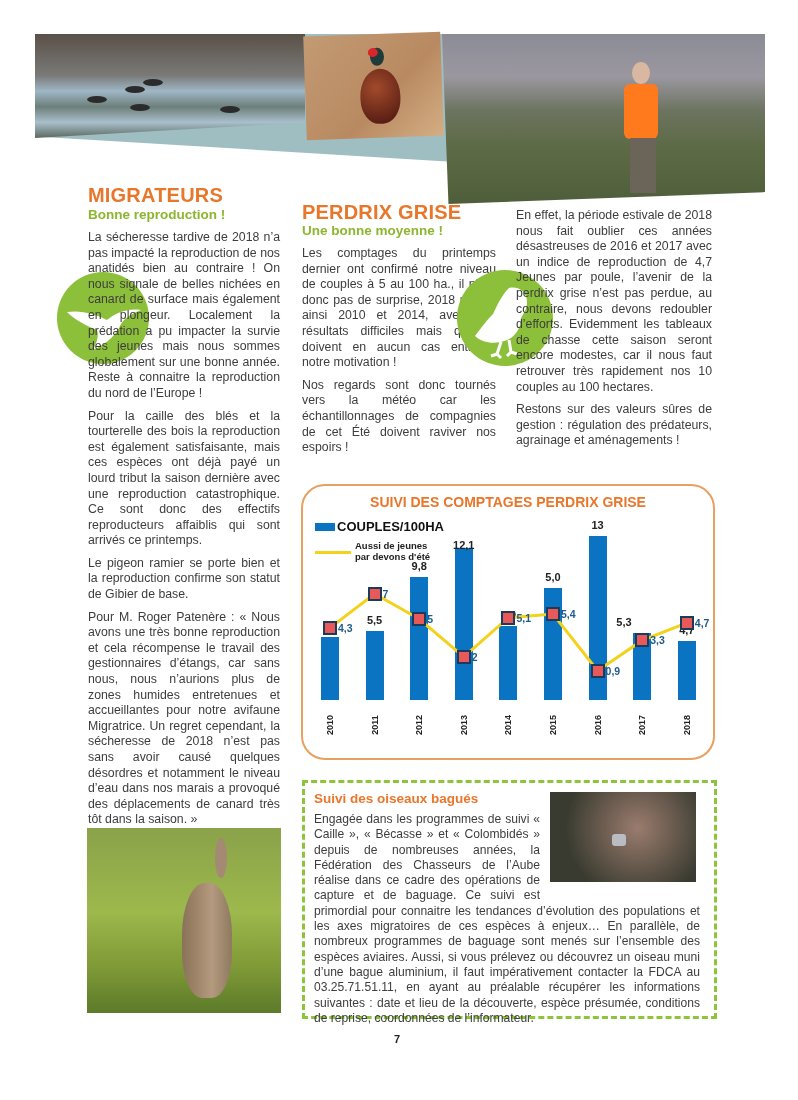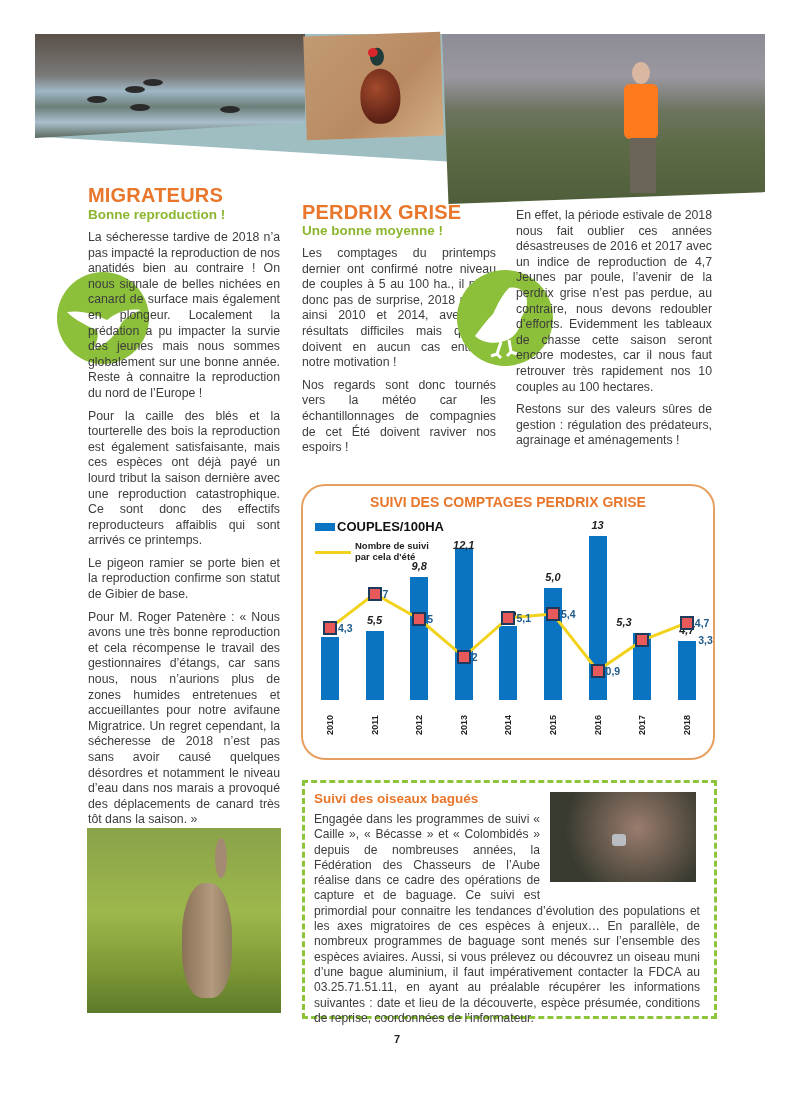--- a/index.html
+++ b/index.html
@@ -19,21 +19,21 @@
   
   .h-orange{color:#e8762b;font-weight:bold;font-size:20px;letter-spacing:.2px;}
   .h-green{color:#8cb630;font-weight:bold;font-size:13.5px;}
   .txt{font-size:12.3px;line-height:15.6px;text-align:justify;color:#3d3d3d;}
   .txt p{margin:0 0 7px 0;}
   .circle{width:92px;height:92px;border-radius:50%;background:#8cbf3a;}
   
   .chartbox{left:301px;top:484px;width:410px;height:272px;border:2px solid #e8a060;border-radius:24px;}
   .chart-title{left:0;top:8px;width:410px;text-align:center;color:#e8762b;font-weight:bold;font-size:14px;}
   .bar{background:#0a74c2;width:18px;}
-  .bval{font-size:11px;font-weight:bold;color:#222;width:30px;text-align:center;font-style:italic;}
+  .bval{font-size:11px;font-weight:bold;color:#222;width:30px;text-align:center;}
   .lval{font-size:10.5px;font-weight:bold;color:#1f5b8a;}
   .marker{width:10px;height:10px;background:#e85a5a;border:2px solid #1c3b5c;}
   .year{font-size:9px;font-weight:bold;color:#222;transform:rotate(-90deg);transform-origin:center;width:30px;text-align:center;}
   
   .bagbox{left:302px;top:780px;width:409px;height:233px;border:3px dashed #8cc43a;}
   .ring-photo{left:550px;top:792px;width:146px;height:90px;background:radial-gradient(circle at 60% 40%,#9a7c6e,#3a3b30 70%);}
   .rabbit-photo{left:87px;top:828px;width:194px;height:185px;background:linear-gradient(180deg,#8aa24a 0%,#9db84c 45%,#7f9a36 75%,#5c7a2a 100%);}
   .rabbit-body{left:95px;top:55px;width:50px;height:115px;border-radius:45% 45% 40% 40%;background:linear-gradient(90deg,#8a7258,#b49a7e 60%,#8e7a60);}
   .rabbit-ear{left:128px;top:10px;width:12px;height:40px;border-radius:50%;background:#a48a72;}
   .page-num{left:394px;top:1033px;font-size:11px;font-weight:bold;color:#222;}
@@ -95,22 +95,22 @@
   <p>En effet, la période estivale de 2018 nous fait oublier ces années désastreuses de 2016 et 2017 avec un indice de reproduction de 4,7 Jeunes par poule, l’avenir de la perdrix grise n’est pas perdue, au contraire, nous devons redoubler d’efforts. Evidemment les tableaux de chasse cette saison seront encore modestes, car il nous faut retrouver très rapidement nos 10 couples au 100 hectares.</p>
   <p>Restons sur des valeurs sûres de gestion : régulation des prédateurs, agrainage et aménagements !</p>
 </div>
 
 <div class="abs chartbox">
   <div class="abs chart-title">SUIVI DES COMPTAGES PERDRIX GRISE</div>
   <div class="abs" style="left:12px;top:37px;width:20px;height:8px;background:#0a74c2;"></div>
   <div class="abs" style="left:34px;top:33px;font-size:13px;font-weight:bold;color:#111;">COUPLES/100HA</div>
   <div class="abs" style="left:12px;top:65px;width:36px;height:3px;background:#f2d21c;"></div>
   <div class="abs" style="left:52px;top:54px;font-size:9.5px;font-weight:bold;color:#222;line-height:11px;">
-    <div>Nombre de suivi</div>
-    <div>par cela d'été</div>
+    <div>Aussi de jeunes</div>
+    <div>par devons d'été</div>
   </div>
   <div class="abs" id="plot" style="left:0;top:0;width:410px;height:272px;">
       <div class="abs bar" style="left: 18px; top: 151px; height: 63px;"></div>
       <div class="abs bval" style="left: 12px; top: 134px;">5</div>
       <div class="abs year" style="left: 12px; top: 234px;">2010</div>
       <div class="abs bar" style="left: 62.6px; top: 144.7px; height: 69.3px;"></div>
       <div class="abs bval" style="left: 56.6px; top: 127.7px;">5,5</div>
       <div class="abs year" style="left: 56.6px; top: 234px;">2011</div>
       <div class="abs bar" style="left: 107.2px; top: 90.52px; height: 123.48px;"></div>
       <div class="abs bval" style="left: 101.2px; top: 73.52px;">9,8</div>
@@ -144,21 +144,21 @@
       <div class="abs lval" style="left: 124.2px; top: 127px;">5</div>
       <div class="abs marker" style="left: 153.8px; top: 163.8px;"></div>
       <div class="abs lval" style="left: 168.8px; top: 164.8px;">2</div>
       <div class="abs marker" style="left: 198.4px; top: 124.74px;"></div>
       <div class="abs lval" style="left: 213.4px; top: 125.74px;">5,1</div>
       <div class="abs marker" style="left: 243px; top: 120.96px;"></div>
       <div class="abs lval" style="left: 258px; top: 121.96px;">5,4</div>
       <div class="abs marker" style="left: 287.6px; top: 177.66px;"></div>
       <div class="abs lval" style="left: 302.6px; top: 178.66px;">0,9</div>
       <div class="abs marker" style="left: 332.2px; top: 147.42px;"></div>
-      <div class="abs lval" style="left: 347.2px; top: 148.42px; padding-left: 48px;">3,3</div>
+      <div class="abs lval" style="left: 347.2px; top: 148.42px;">3,3</div>
       <div class="abs marker" style="left: 376.8px; top: 129.78px;"></div>
       <div class="abs lval" style="left: 391.8px; top: 130.78px;">4,7</div>
     </div>
 </div>
 
 <div class="abs bagbox"></div>
 <div class="abs ring-photo">
   <div class="abs" style="left:62px;top:42px;width:14px;height:12px;background:#b9bcc0;border-radius:3px;"></div>
 </div>
 <div class="abs" style="left:314px;top:791px;color:#e8762b;font-weight:bold;font-size:13.5px;">Suivi des oiseaux bagués</div>

